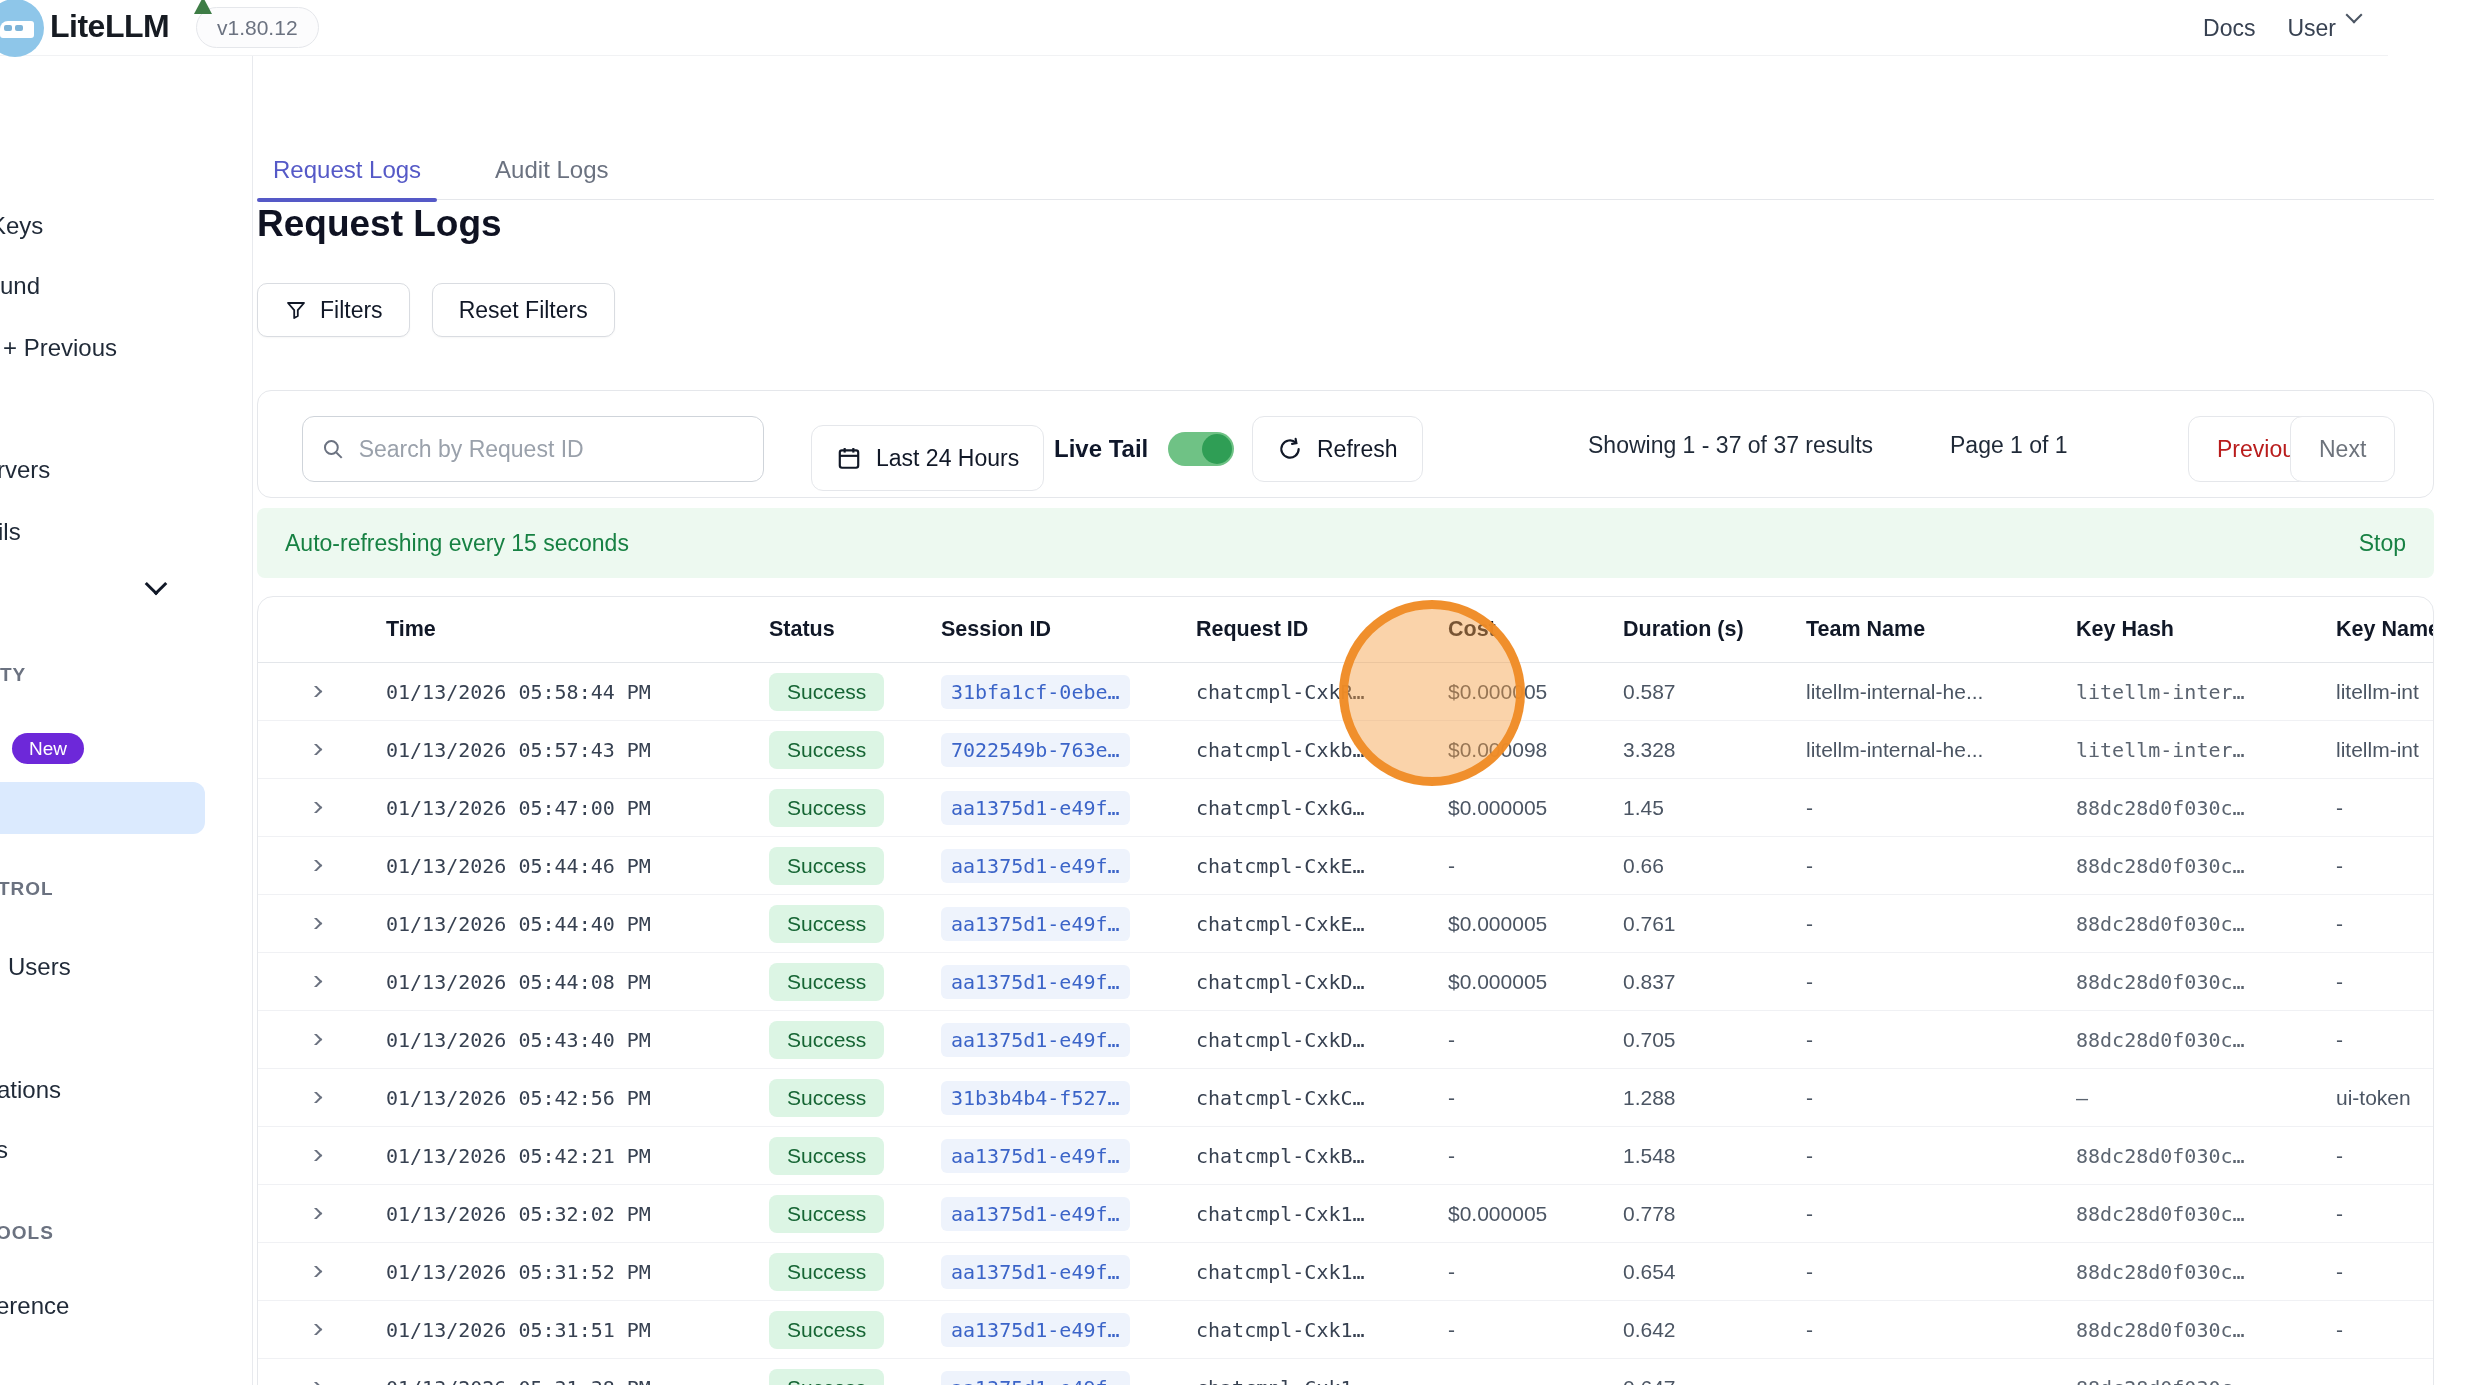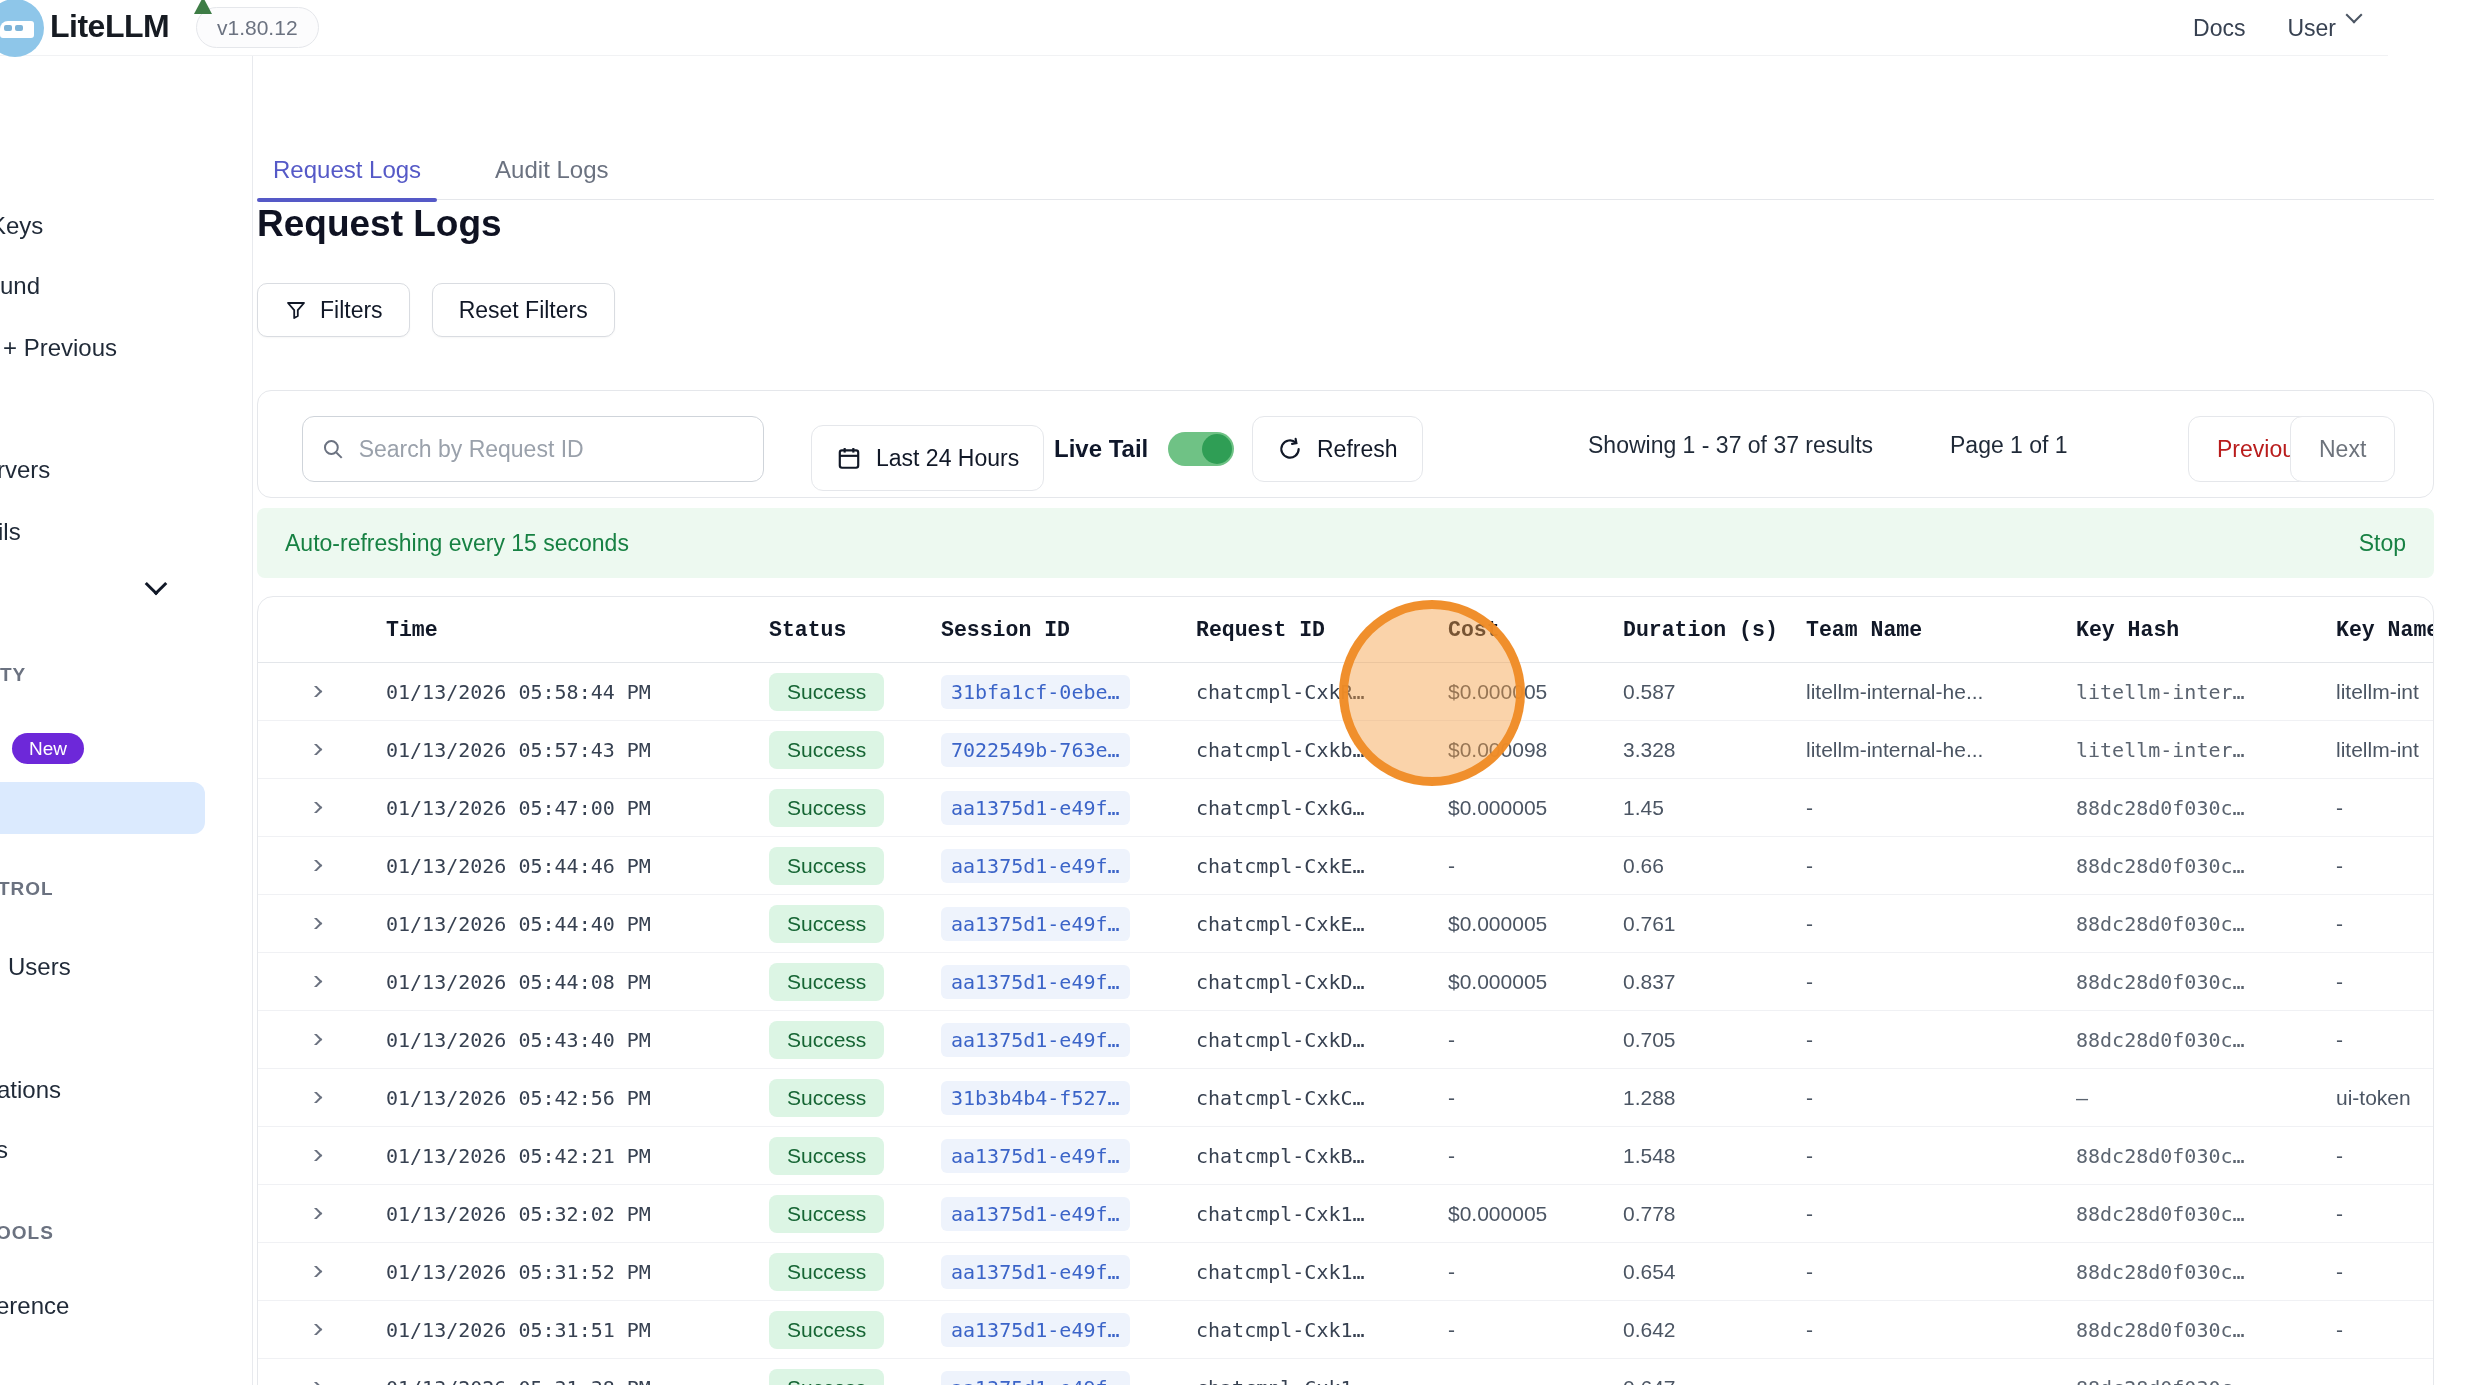--- a/index.html
+++ b/index.html
@@ -16,21 +16,21 @@
            border-radius:8px 3px 3px 3px; }
   .train:before { content:""; position:absolute; left:4px; top:4px; width:8px; height:6px; background:#7db4d8; border-radius:2px; }
   .train:after  { content:""; position:absolute; left:15px; top:4px; width:8px; height:6px; background:#7db4d8; border-radius:2px; }
   .logo-text { position:absolute; left:50px; top:8px; font-size:32px; font-weight:800; letter-spacing:-0.5px; color:#161b22; }
   .version-pill { position:absolute; left:196px; top:7px; height:41px; padding:0 20px; border:1px solid #e5e7eb;
                   border-radius:21px; background:#fcfcfd; display:flex; align-items:center;
                   font-size:21px; color:#6b7280; }
   .version-deco { position:absolute; left:194px; top:-3px; width:0; height:0;
                   border-left:9px solid transparent; border-right:9px solid transparent;
                   border-bottom:17px solid #3e7d46; z-index:2; }
-  .topbar-right { position:absolute; right:28px; top:0; height:56px; display:flex; align-items:center; gap:42px;
+  .topbar-right { position:absolute; right:28px; top:0; height:56px; display:flex; align-items:center; gap:32px;
                   font-size:23px; color:#374151; }
   .user-wrap { display:flex; align-items:flex-start; gap:12px; }
   .chev-down { width:12px; height:12px; border-right:2.5px solid #4b5563; border-bottom:2.5px solid #4b5563;
                transform:rotate(45deg); margin-top:-6px; }
 
   
   .sidebar { position:absolute; left:0; top:56px; width:253px; height:1329px; background:#fff;
              border-right:1px solid #e8eaee; overflow:hidden; z-index:10; }
   .side-item { position:absolute; font-size:24px; color:#1f2937; white-space:nowrap; }
   .side-section { position:absolute; font-size:19px; font-weight:700; letter-spacing:1px; color:#6b7280; white-space:nowrap; }
@@ -92,21 +92,21 @@
   
   .banner { position:absolute; left:257px; top:508px; width:2177px; height:70px; background:#edf9f0;
             border-radius:8px; display:flex; align-items:center; justify-content:space-between; padding:0 28px; }
   .banner-text { font-size:23px; color:#178143; }
   .banner-stop { font-size:23px; color:#178143; cursor:pointer; }
 
   
   .table-card { position:absolute; left:257px; top:596px; width:2177px; height:830px; background:#fff;
                 border:1px solid #e6e8ec; border-radius:16px 16px 0 0; overflow:hidden; }
   .t-grid { display:grid; grid-template-columns:112px 383px 172px 255px 252px 175px 183px 270px 260px 115px; align-items:center; }
-  .t-head { height:66px; border-bottom:1px solid #e3e6ea;font-family:Liberation Mono, monospace; }
+  .t-head { height:66px; border-bottom:1px solid #e3e6ea; }
   .t-head .hcell { font-size:21.5px; font-weight:700; color:#111827; padding:0 16px; white-space:nowrap; overflow:hidden; }
   .t-row { height:58px; border-bottom:1px solid #f0f1f4; }
   .cell { padding:0 16px; white-space:nowrap; overflow:hidden; font-size:21px; color:#4b5563; }
   .cell.mono { font-family:"DejaVu Sans Mono", monospace; font-size:20px; color:#374151; }
   .cell.mono-muted { font-family:"DejaVu Sans Mono", monospace; font-size:20px; color:#5b6470; }
   .expand-cell { display:flex; justify-content:center; }
   .chev-right { width:11px; height:11px; border-top:2.5px solid #6b7280; border-right:2.5px solid #6b7280;
                 transform:rotate(45deg); cursor:pointer; }
   .badge-success { display:inline-block; background:#dcf5e4; color:#166534; font-size:21px;
                    padding:7px 18px; border-radius:8px; }

